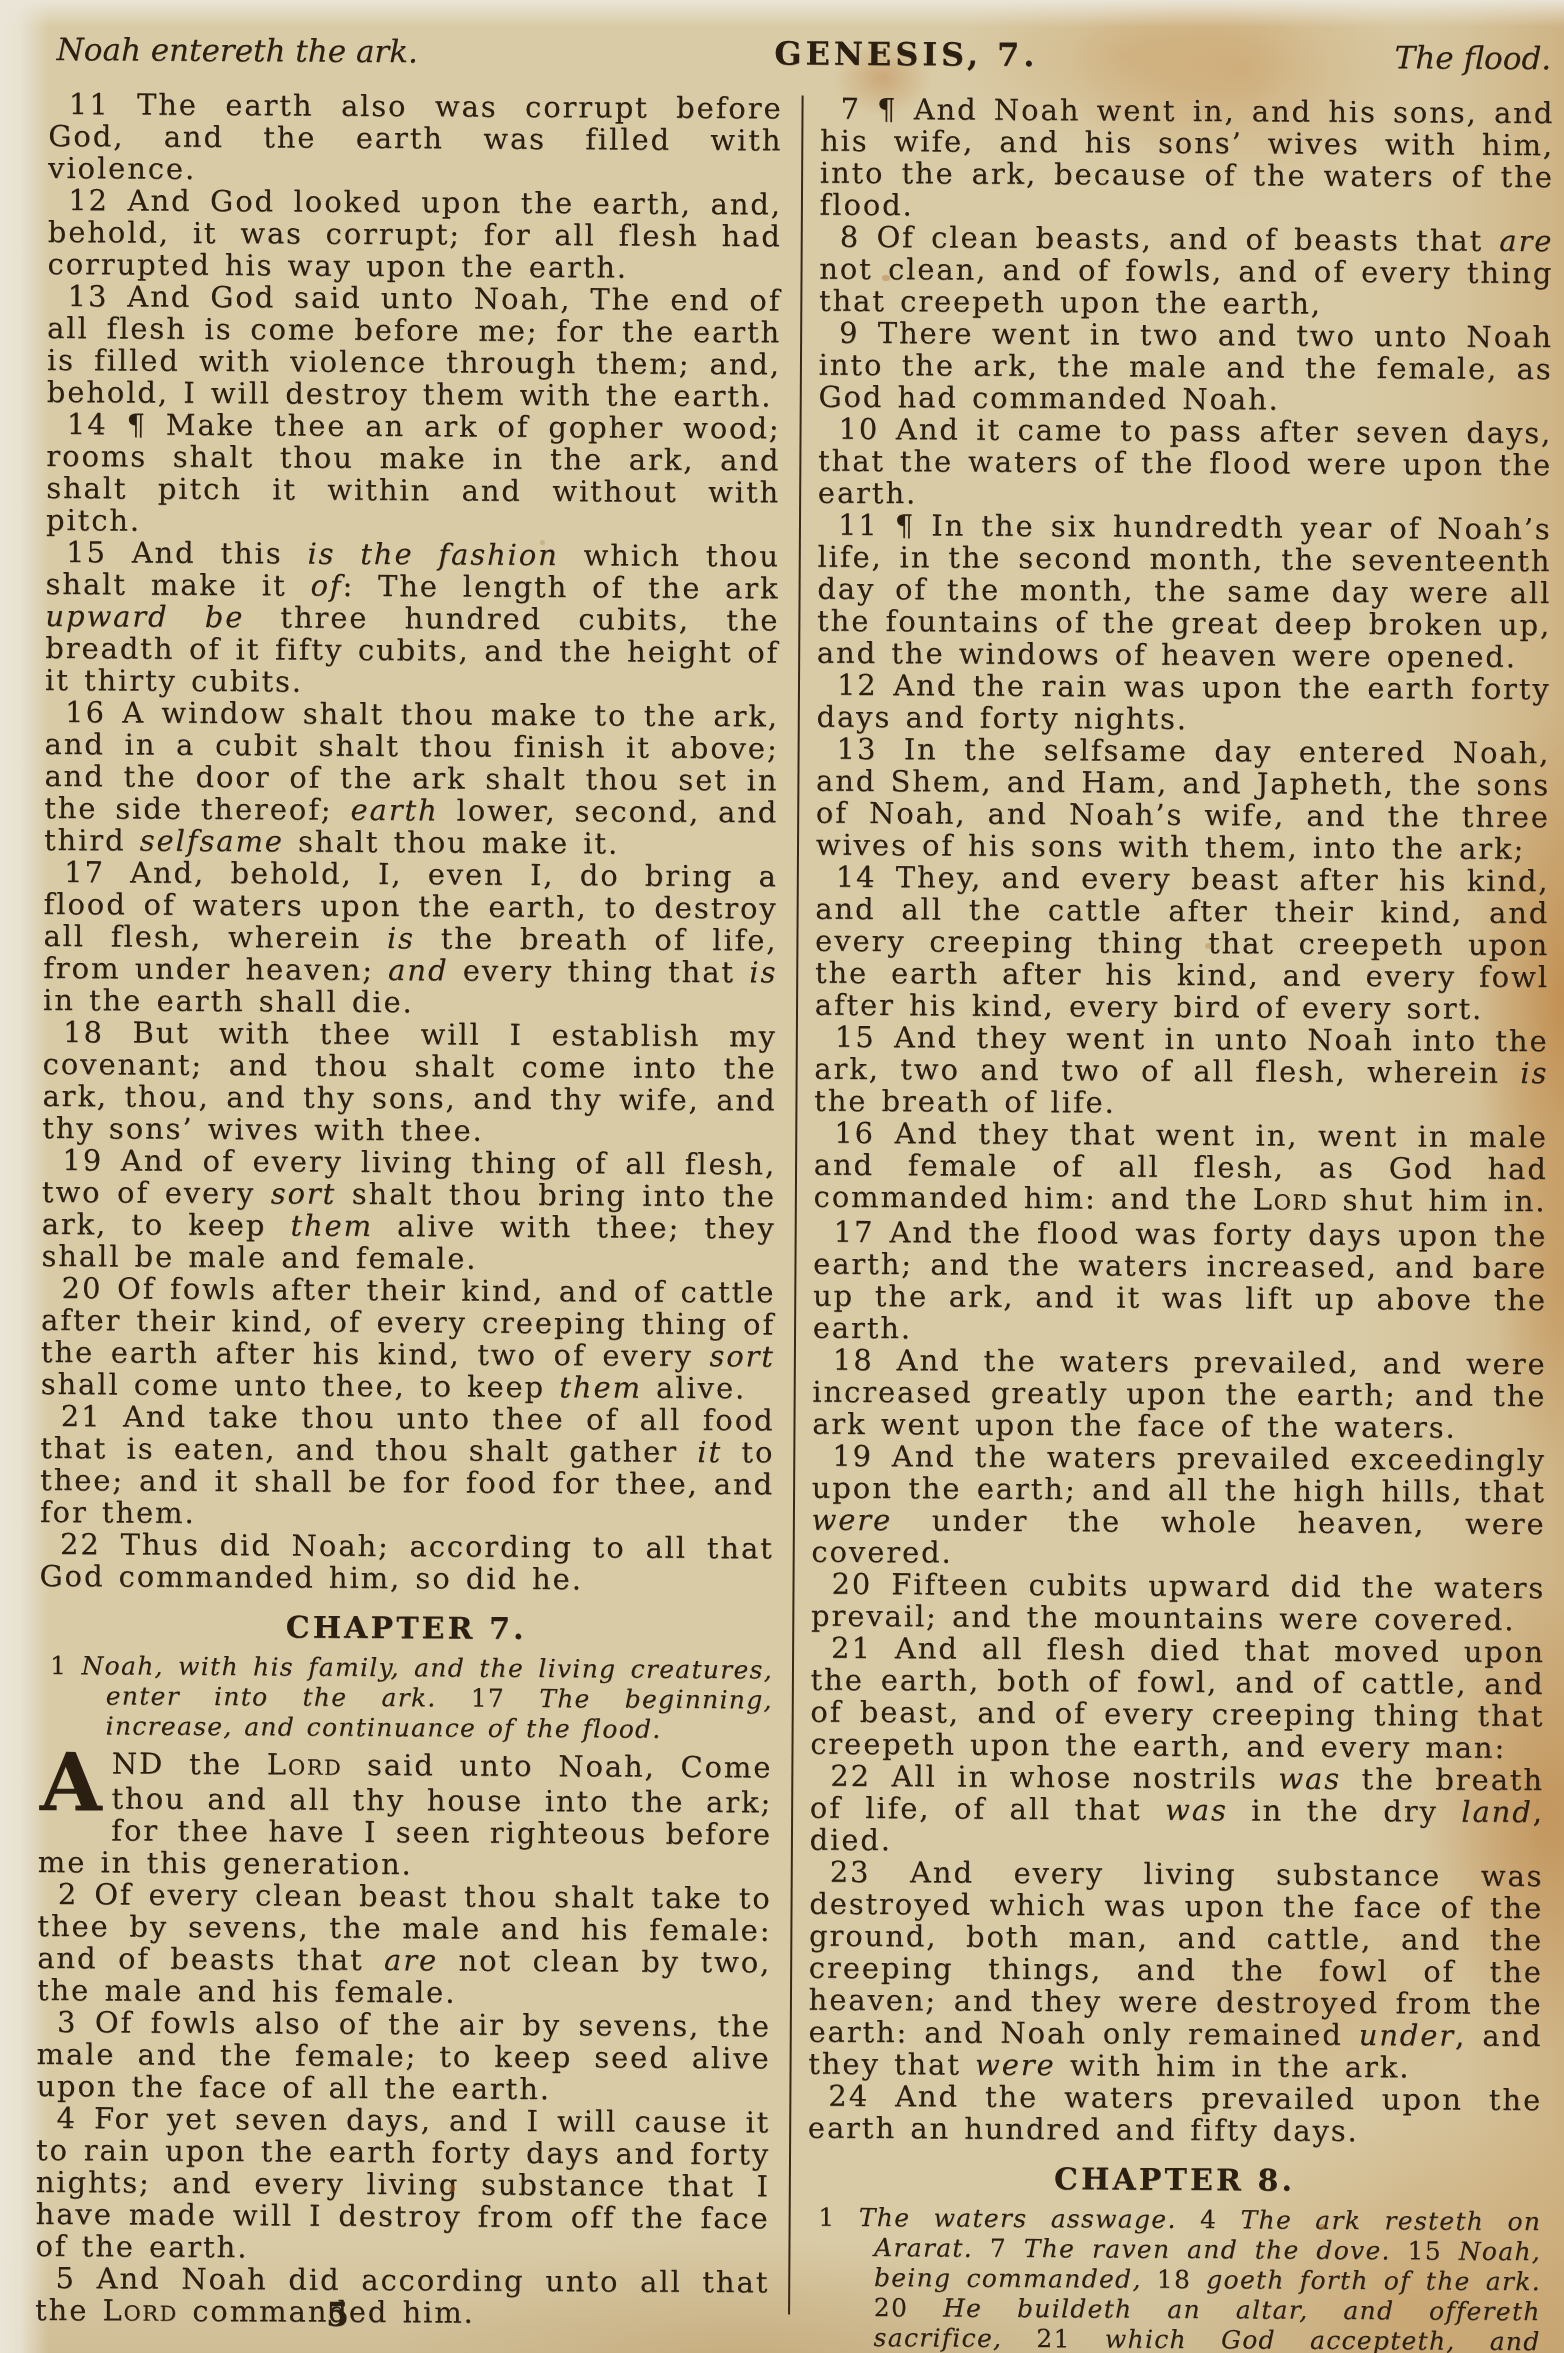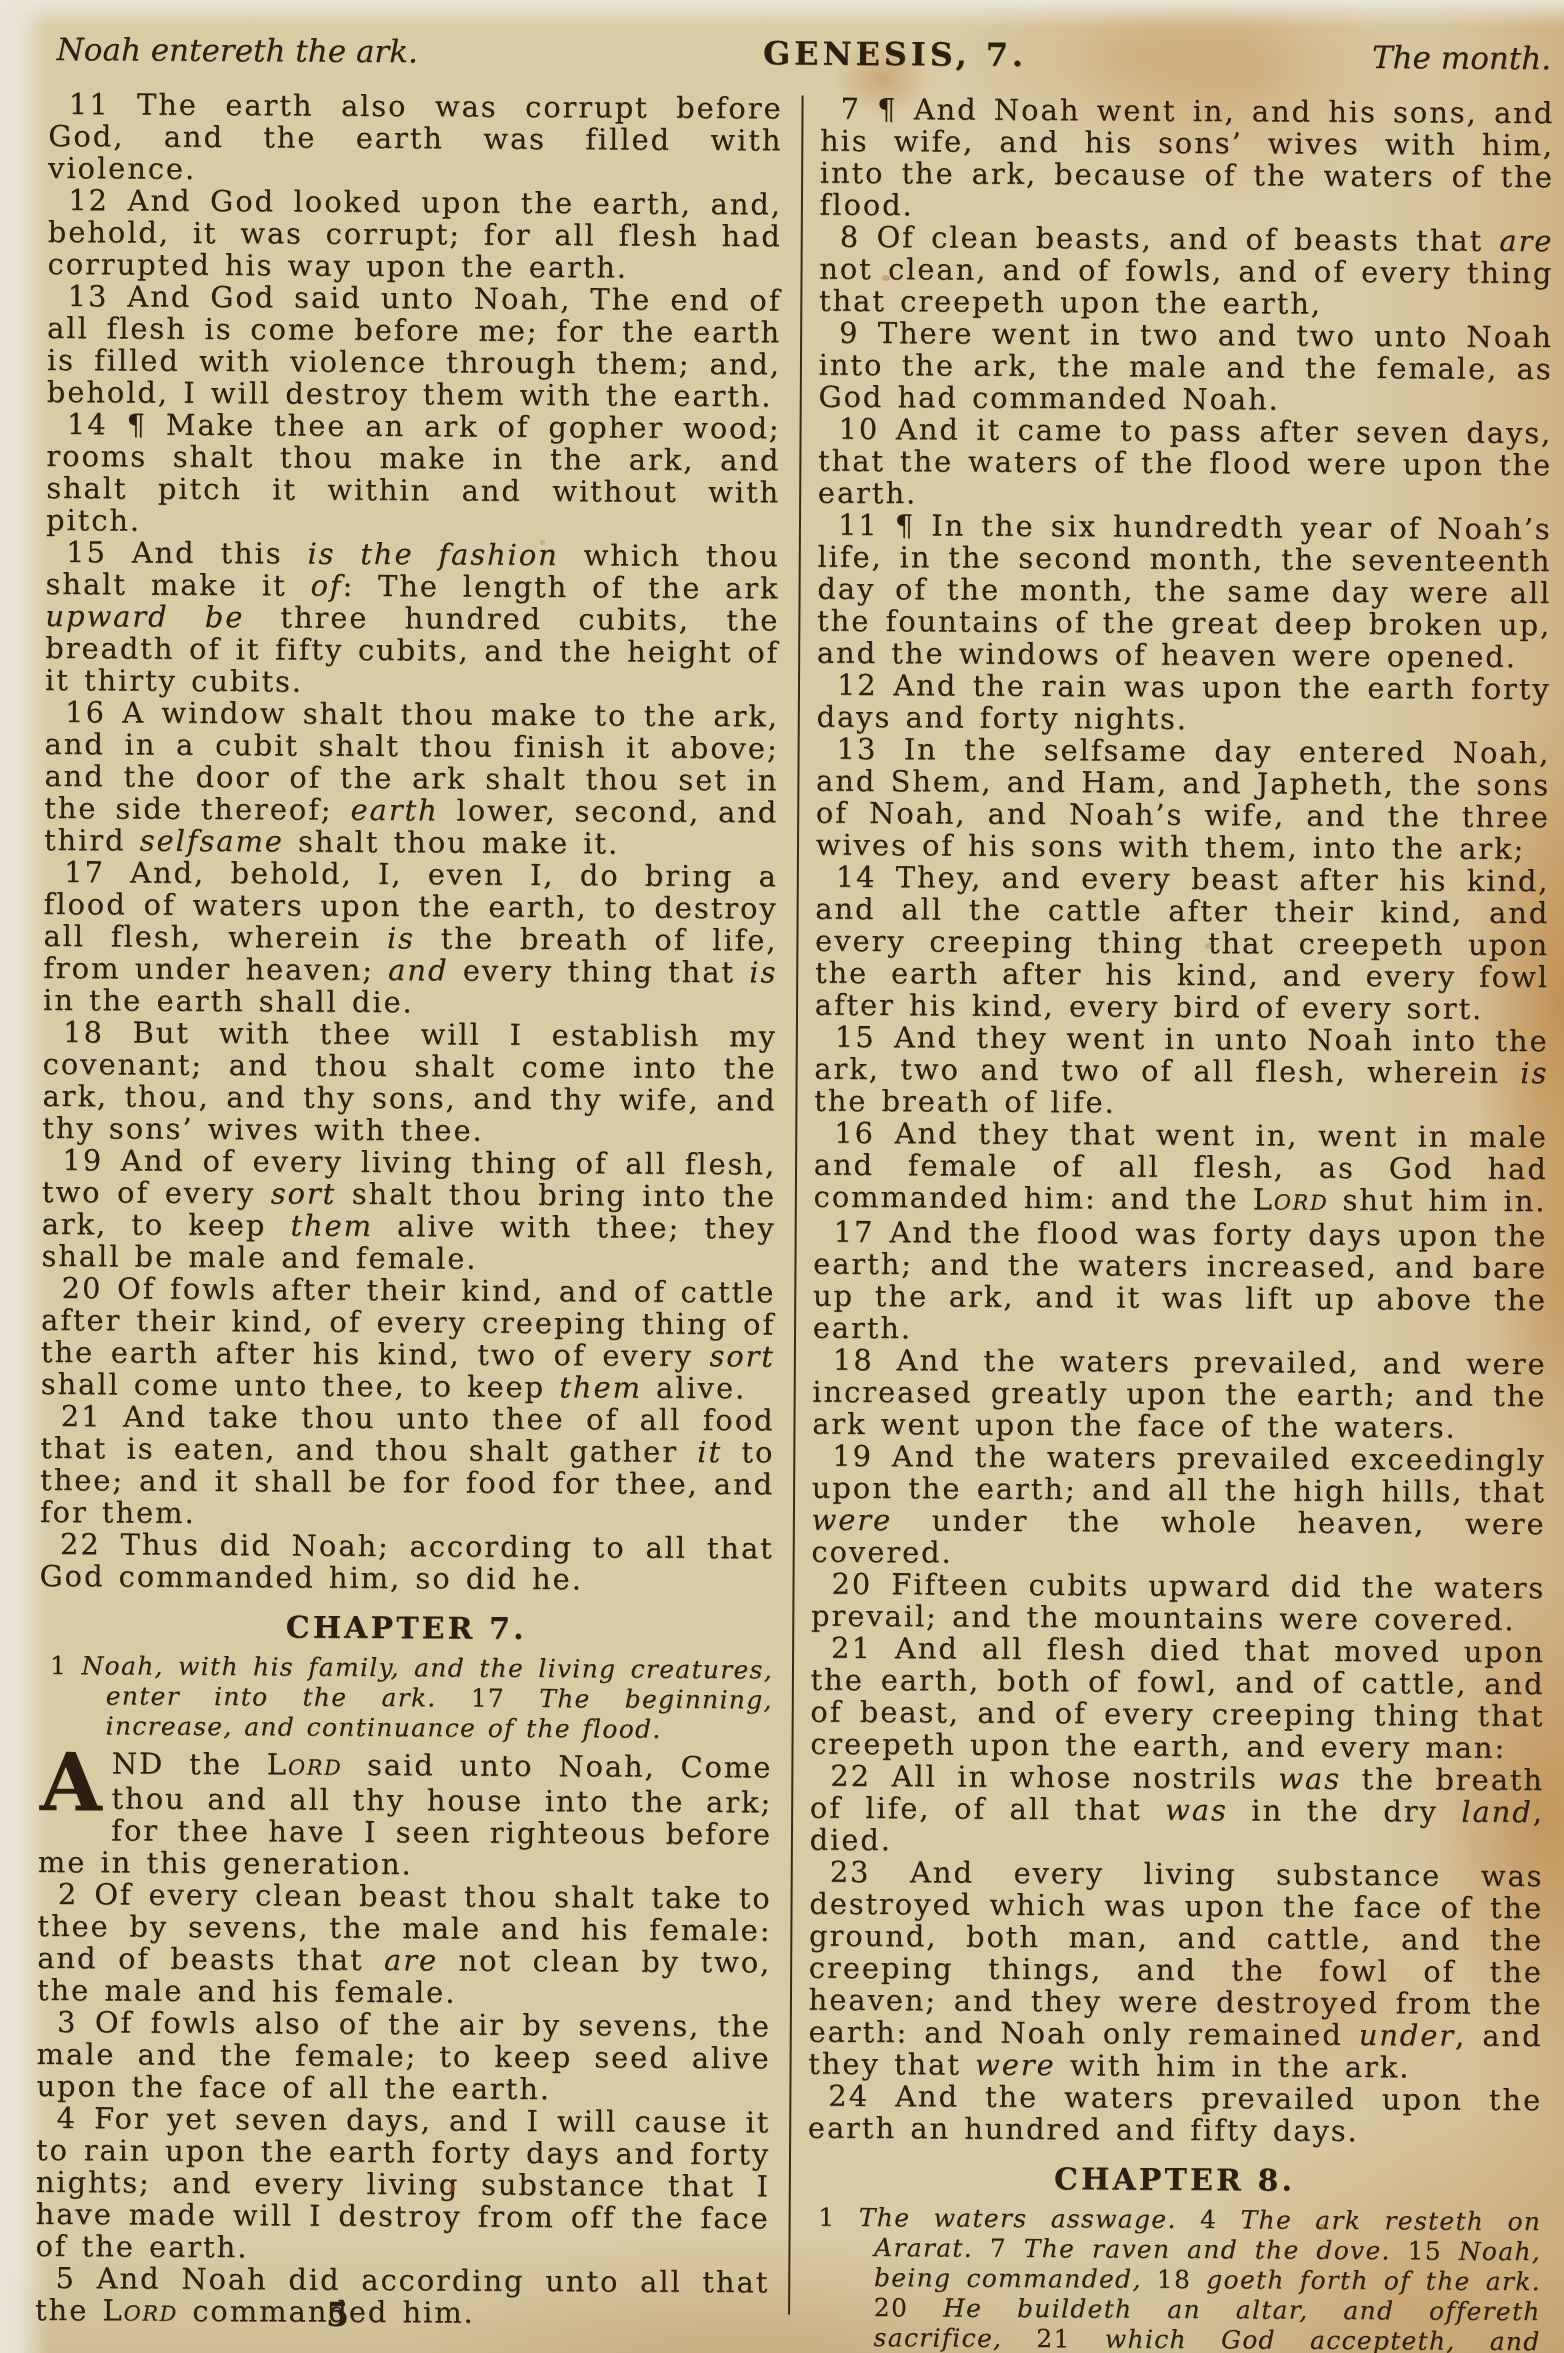--- a/index.html
+++ b/index.html
@@ -45,21 +45,21 @@
     margin:0;text-indent:20.3px;text-align:justify;
     font-size:29px;line-height:32px;
     letter-spacing:1.9px;word-spacing:3.1px;
   }
   p.verse.firstverse{text-indent:0;}
   .dc{
     float:left;font-weight:bold;
     font-size:80px;line-height:61px;height:63px;
     padding:4.7px 7.8px 0 1.6px;
   }
-  .sc{font-size:0.72em;letter-spacing:1.6px;font-style:italic;}
+  .sc{font-size:0.72em;letter-spacing:1.6px;}
   h2.chapter{
     text-align:center;font-weight:bold;
     font-size:30px;letter-spacing:3.1px;
     margin:15.6px 0 7.8px;
   }
   p.summary{
     font-style:italic;text-align:justify;
     font-size:25px;line-height:30px;
     letter-spacing:1.3px;word-spacing:2.3px;
     padding-left:67px;text-indent:-56px;
@@ -78,21 +78,21 @@
   .s5{left:1205px;top:943px;width:7px;height:5.5px;background:rgba(170,108,48,.30);}
 </style>
 </head>
 <body>
 
 <div class="page">
   <div class="content">
     <div class="running-header">
       <span class="rh-left">Noah entereth the ark.</span>
       <span class="rh-center">GENESIS, 7.</span>
-      <span class="rh-right">The month.</span>
+      <span class="rh-right">The flood.</span>
     </div>
     <div class="columns">
       <div class="col col-left">
           <p class="verse">11 The earth also was corrupt before God, and the earth was filled with violence.</p>
           <p class="verse">12 And God looked upon the earth, and, behold, it was corrupt; for all flesh had corrupted his way upon the earth.</p>
           <p class="verse">13 And God said unto Noah, The end of all flesh is come before me; for the earth is filled with violence through them; and, behold, I will destroy them with the earth.</p>
           <p class="verse">14 ¶ Make thee an ark of gopher wood; rooms shalt thou make in the ark, and shalt pitch it within and without with pitch.</p>
           <p class="verse">15 And this <i>is the fashion</i> which thou shalt make it <i>of</i>: The length of the ark <i>upward be</i> three hundred cubits, the breadth of it fifty cubits, and the height of it thirty cubits.</p>
           <p class="verse">16 A window shalt thou make to the ark, and in a cubit shalt thou finish it above; and the door of the ark shalt thou set in the side thereof; <i>earth</i> lower, second, and third <i>selfsame</i> shalt thou make it.</p>
           <p class="verse">17 And, behold, I, even I, do bring a flood of waters upon the earth, to destroy all flesh, wherein <i>is</i> the breath of life, from under heaven; <i>and</i> every thing that <i>is</i> in the earth shall die.</p>

